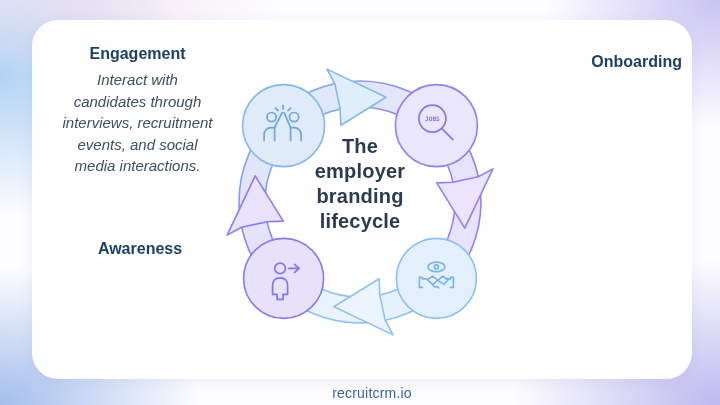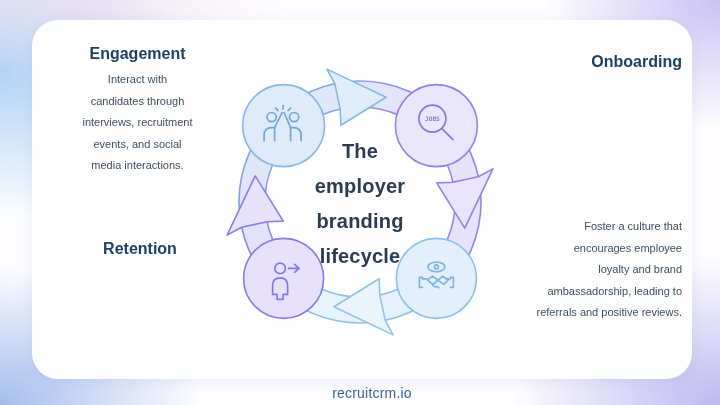--- a/index.html
+++ b/index.html
@@ -17,32 +17,32 @@
   .card{
     position:absolute;left:32px;top:20px;width:660px;height:359px;
     background:#fefeff;border-radius:26px;
     box-shadow:0 3px 14px rgba(90,100,170,0.10);
   }
   .section{position:absolute;}
   .section h2{
     margin:0 0 5px 0;font-size:16px;line-height:20px;font-weight:700;color:#1c4164;
   }
   .section .body{
-    font-size:11px;line-height:21.5px;color:#3e4e60;white-space:pre-line;
+    font-size:15px;line-height:21.5px;color:#3e4e60;white-space:pre-line;font-style:italic;
   }
   .align-left{text-align:center;}
   .align-right{text-align:right;}
   #sec-engagement{left:40px;top:44px;width:195px;}
   #sec-onboarding{right:38px;top:44px;width:205px;margin-top:8px;}
   #sec-awareness{left:40px;top:239px;width:200px;}
   #sec-retention{right:38px;top:216px;width:255px;}
   .cycle-svg{position:absolute;left:225px;top:67px;width:270px;height:270px;}
   .center-title{
     position:absolute;left:285px;top:134px;width:150px;
-    text-align:center;font-size:20px;line-height:35px;font-weight:700;color:#2c3b50;
+    text-align:center;font-size:20px;line-height:25px;font-weight:700;color:#2c3b50;
     white-space:pre-line;letter-spacing:0.2px;
   }
   .footer{
     position:absolute;left:0;top:385px;width:720px;text-align:center;
     font-size:14px;font-weight:400;color:#38639b;letter-spacing:0.2px;padding-left:12px;
   }
 </style>
 </head>
 <body>
 
@@ -56,29 +56,24 @@
 interviews, recruitment
 events, and social
 media interactions.</div>
   </div>
 
   <div class="section align-right" id="sec-onboarding">
     <h2>Onboarding</h2>
   </div>
 
   <div class="section align-left" id="sec-awareness">
-    <h2>Retention</h2>
+    <h2>Awareness</h2>
   </div>
 
   <div class="section align-right" id="sec-retention">
-    <div class="body">Foster a culture that
-encourages employee
-loyalty and brand
-ambassadorship, leading to
-referrals and positive reviews.</div>
   </div>
 
   <svg class="cycle-svg" viewBox="0 0 270 270">
     <defs>
       <linearGradient id="gTopF" x1="0" y1="0" x2="1" y2="0">
         <stop offset="0" stop-color="#dcebfa"></stop>
           <stop offset="1" stop-color="#e7e2fa"></stop>
       </linearGradient>
       <linearGradient id="gTopS" x1="0" y1="0" x2="1" y2="0">
         <stop offset="0" stop-color="#82b3e6"></stop>

